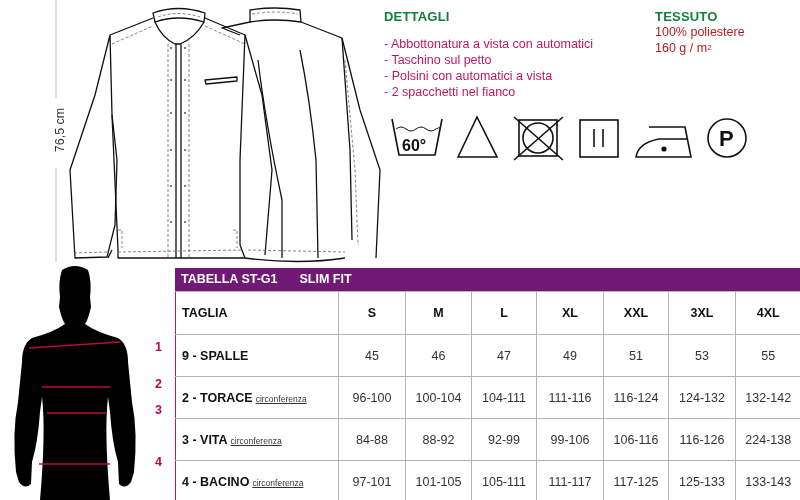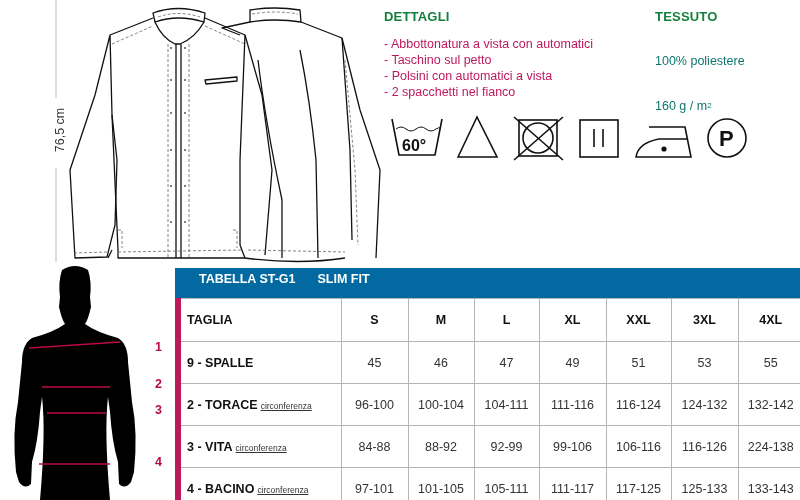--- a/index.html
+++ b/index.html
@@ -8,38 +8,38 @@
 
   .drawing { position: absolute; left: 0; top: 0; width: 390px; height: 265px; }
   .height-label { position: absolute; left: 40px; top: 100px; width: 60px; height: 20px;
     transform: rotate(-90deg); transform-origin: 0 0; font-size: 12.5px; color: #333; text-align: center;
     left: 53px; top: 160px; }
 
   .details { position: absolute; left: 384px; top: 9px; }
   .details h2, .fabric h2 { font-size: 13px; font-weight: bold; color: #15803d; letter-spacing: 0.2px; }
   .details ul { list-style: none; font-size: 12.5px; line-height: 16px; color: #be185d; margin-top: 12px; }
   .fabric { position: absolute; left: 655px; top: 9px; }
-  .fabric p { font-size: 12.5px; line-height: 16px; color: #0f766e; margin-top: 29px; }
+  .fabric p { font-size: 12.5px; line-height: 16px; color: #b91c1c; }
   .fabric sup { font-size: 8px; vertical-align: top; }
 
   .care { position: absolute; left: 379px; top: 105px; width: 405px; height: 60px; }
 
   .body-silhouette { position: absolute; left: 0; top: 262px; width: 160px; height: 238px; }
   .measure-num { position: absolute; left: 155px; font-size: 12.5px; font-weight: bold; color: #b7094c; }
 
   .table-wrap { position: absolute; left: 175px; top: 268px; width: 625px; height: 232px; }
-  .table-title { height: 30px; background: #0369a1; color: #fff; font-size: 12.5px; font-weight: bold;
-    line-height: 22px; padding-left: 24px; white-space: nowrap; }
+  .table-title { height: 23px; background: #701a75; color: #fff; font-size: 12.5px; font-weight: bold;
+    line-height: 22px; padding-left: 6px; white-space: nowrap; }
   .table-title span { margin-right: 22px; }
   table { border-collapse: collapse; width: 625px; table-layout: fixed; }
   td { border: 1px solid #b5b5b5; height: 42px; font-size: 12.5px; color: #333; text-align: center; vertical-align: middle; }
   td.label { text-align: left; padding-left: 6px; font-weight: bold; color: #111; white-space: nowrap; }
   td.label small { font-weight: normal; font-size: 8.5px; color: #333; margin-left: 3px; text-decoration: underline; }
   tr.head td { font-weight: bold; color: #111; height: 43px; }
-  tr td:first-child { border-left: 6px solid #be185d; }
+  tr td:first-child { border-left: 1px solid #be185d; }
   td.col-m { border-left: 1.5px solid #444; }
   tr td:last-child { border-right: none; }
 </style>
 </head>
 <body>
 
 <div class="drawing">
   <svg width="390" height="265" viewBox="0 0 390 265">
 
     <line x1="56" y1="0" x2="56" y2="98" stroke="#bbb" stroke-width="1"></line>

